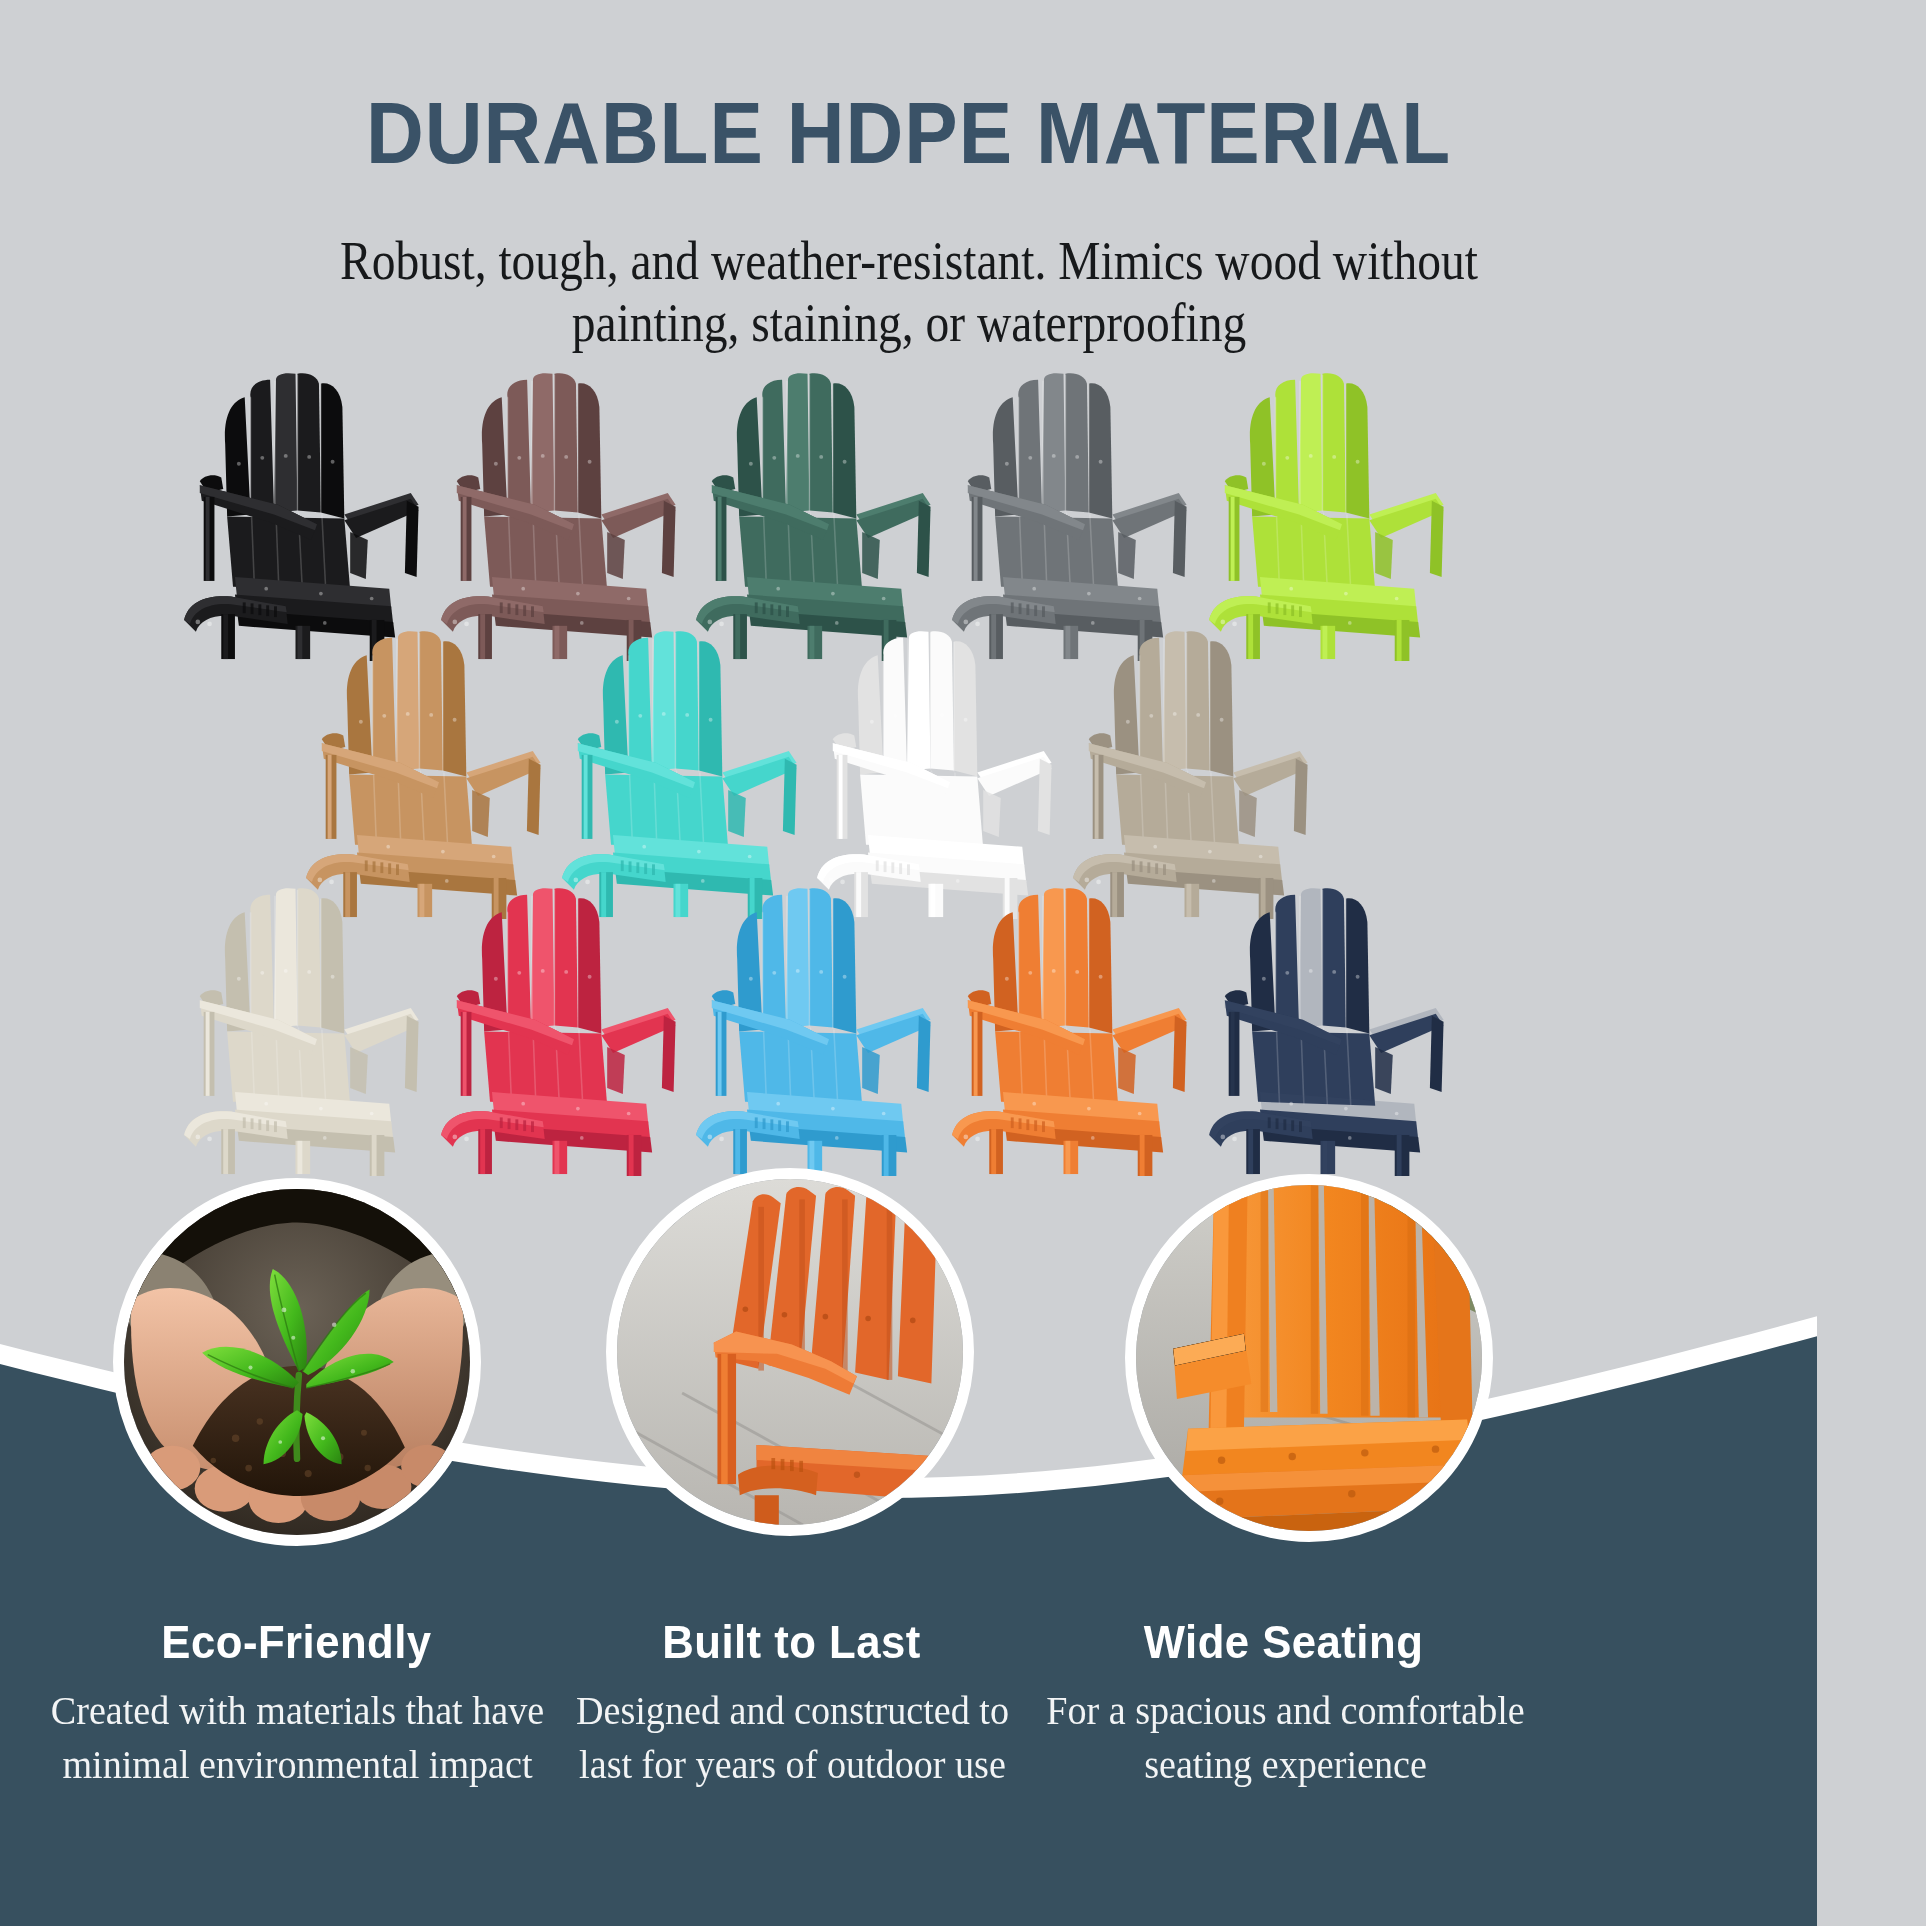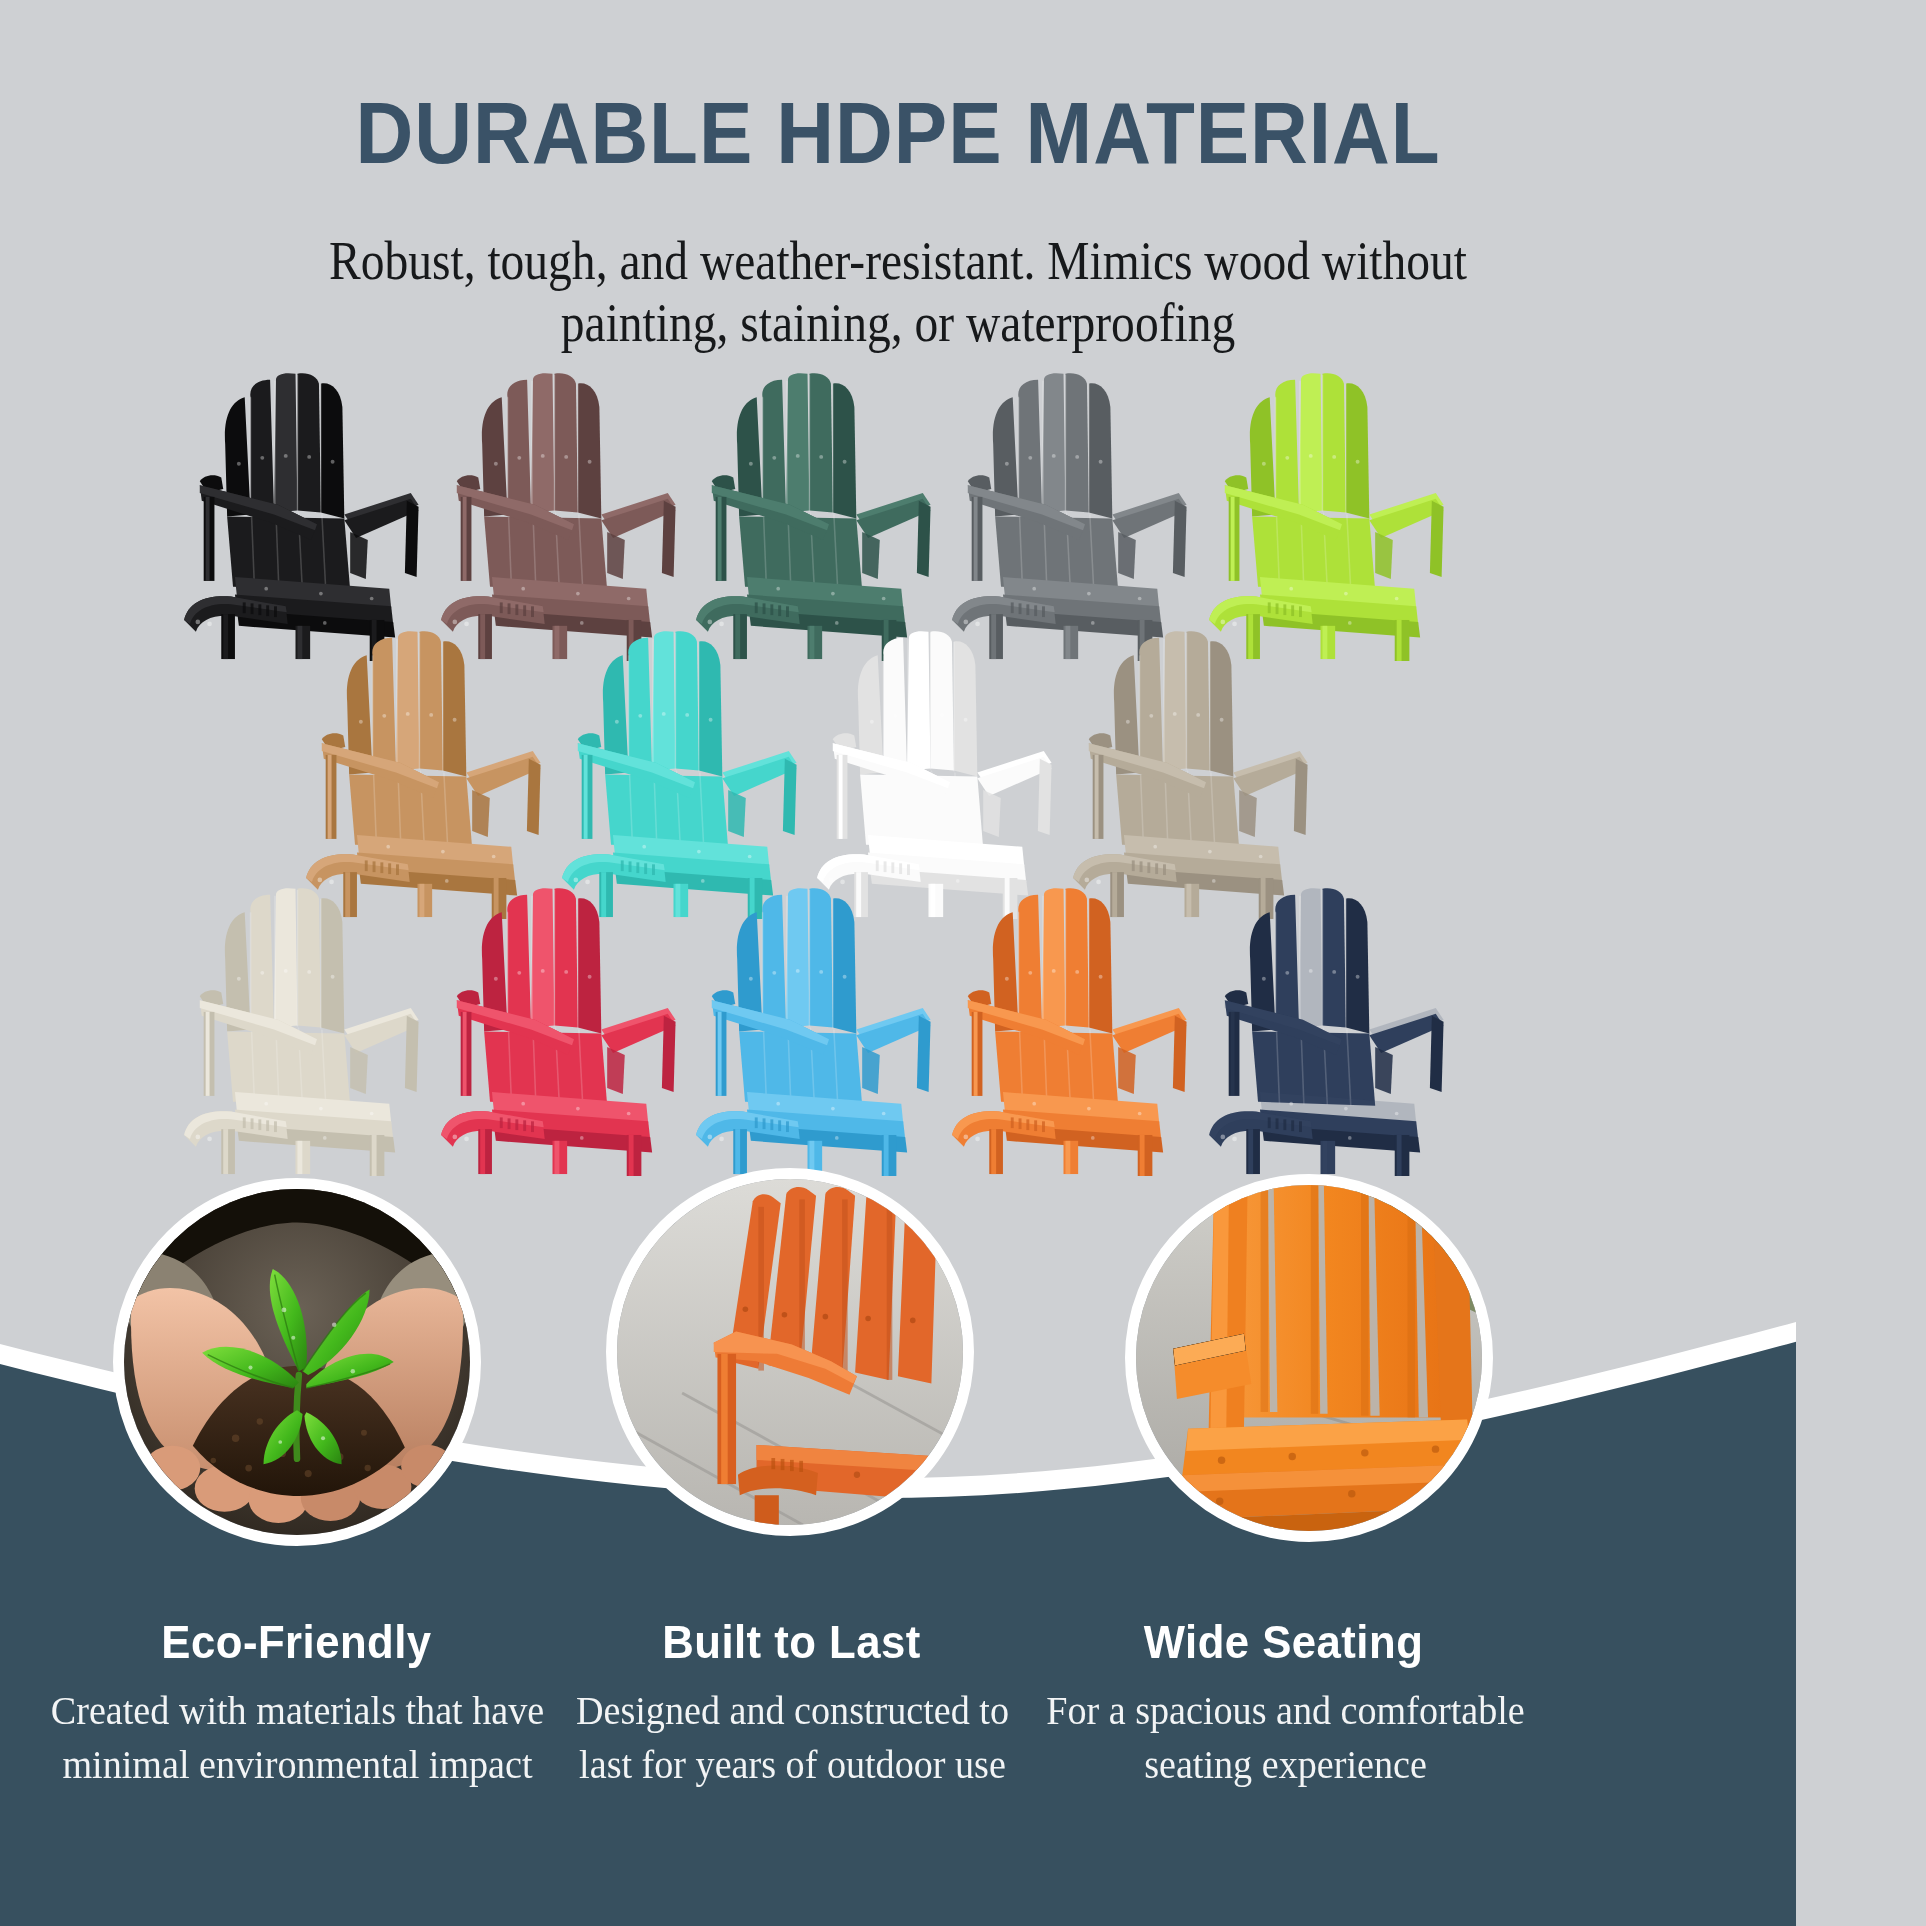--- a/index.html
+++ b/index.html
@@ -2,21 +2,21 @@
 <html><head>
 <meta charset="utf-8">
 <style>
   html,body{margin:0;padding:0;}
   body{
     width:1927px;height:1927px;
     background:#ced0d3;
     font-family:"Liberation Sans",sans-serif;
     overflow:hidden;position:relative;
   }
-  #stage{position:absolute;inset:0;width:1796px;height:1927px;overflow:hidden;}
+  #stage{position:absolute;inset:0;width:1796px;height:1927px;overflow:hidden;padding-left:21px;}
 
   
   .title{
     position:absolute;top:83px;left:0;width:100%;
     text-align:center;
     font-family:"Liberation Sans",sans-serif;
     font-weight:700;
     font-size:87px;
     letter-spacing:1px;
     color:#3a5267;

